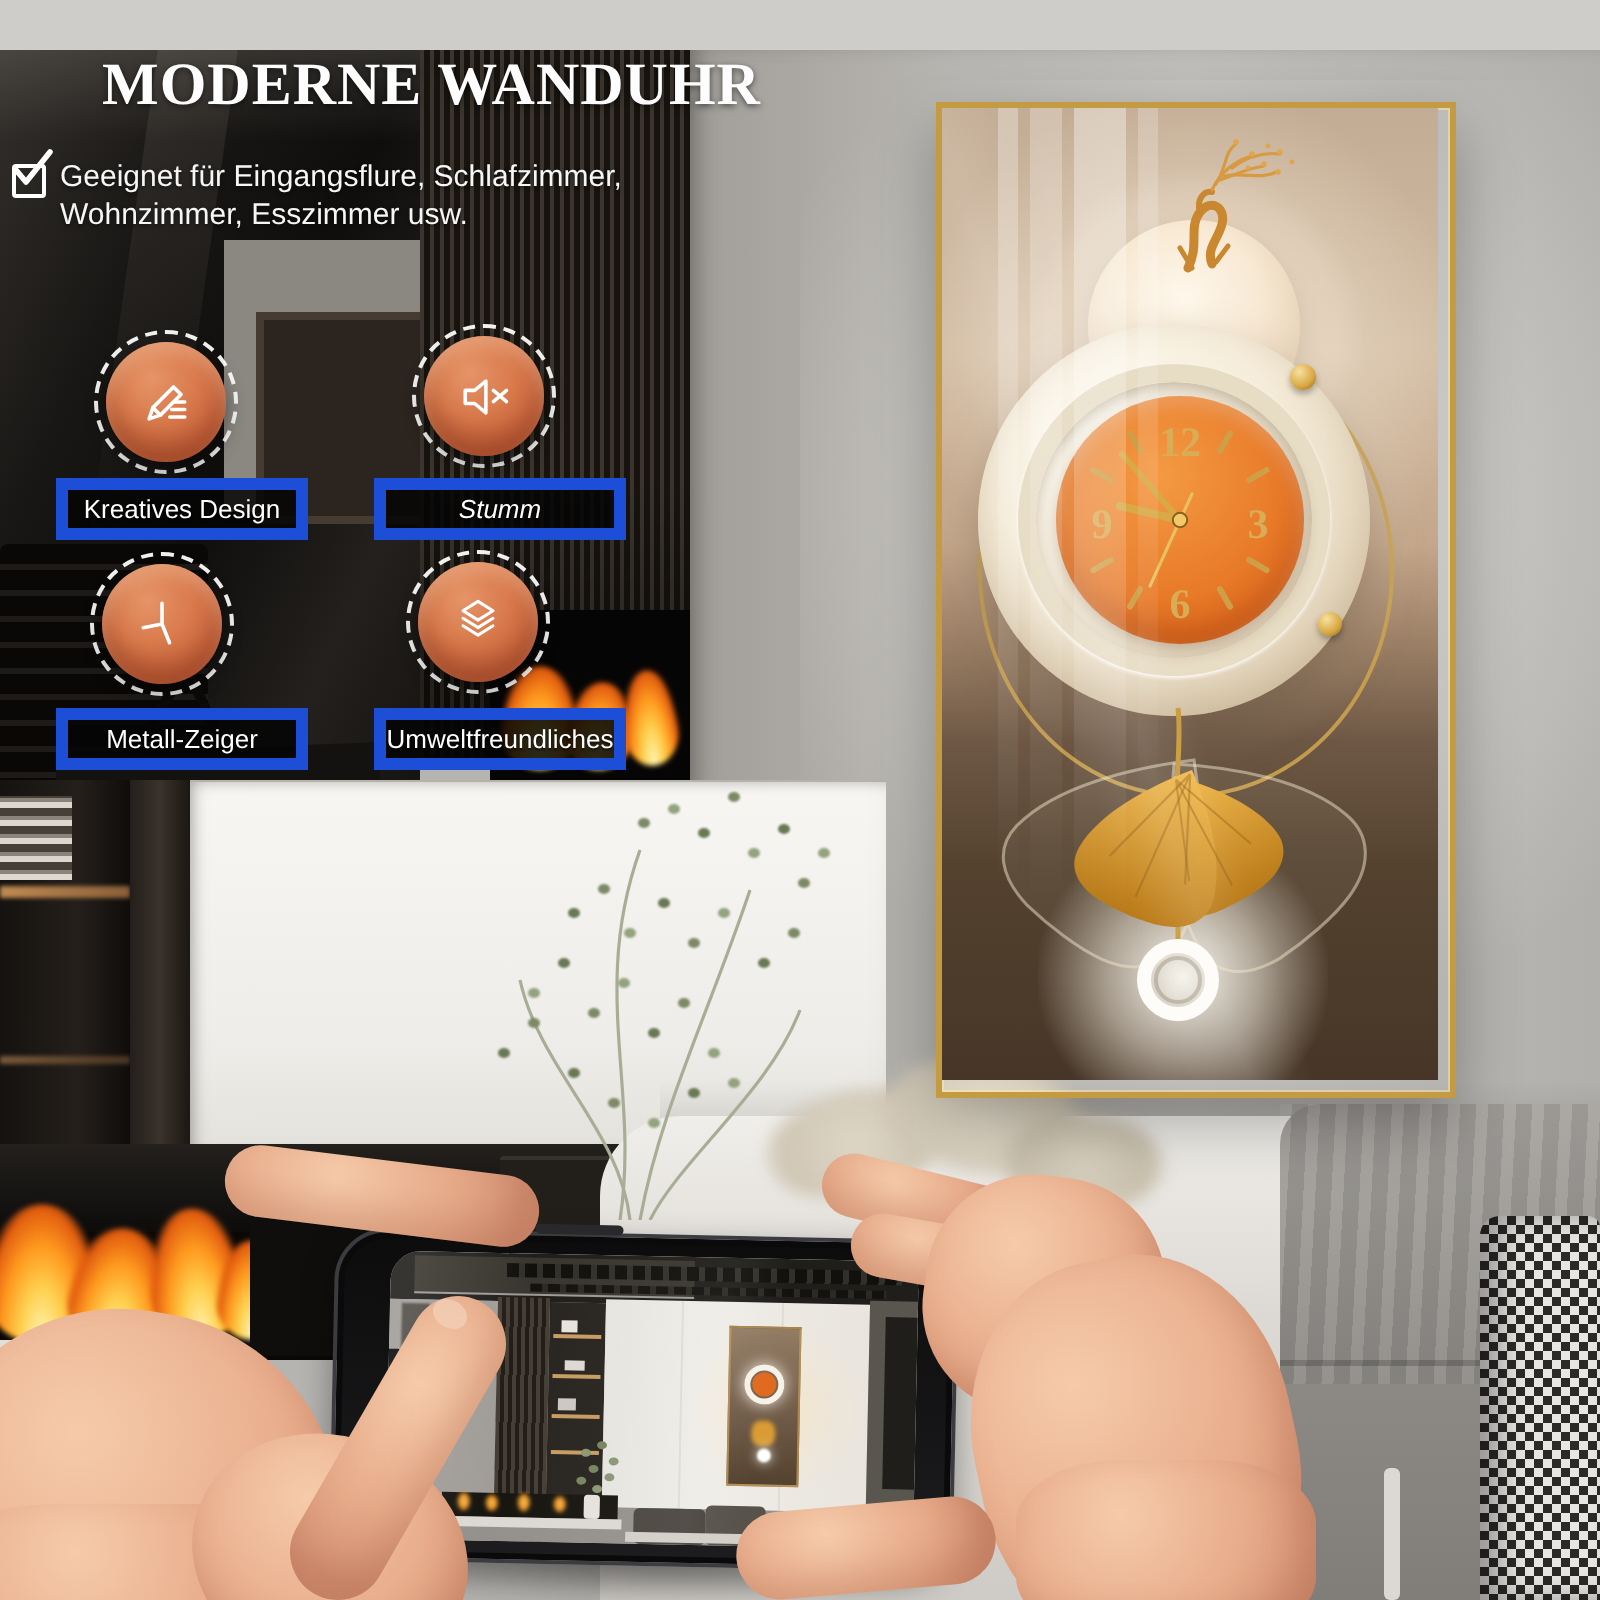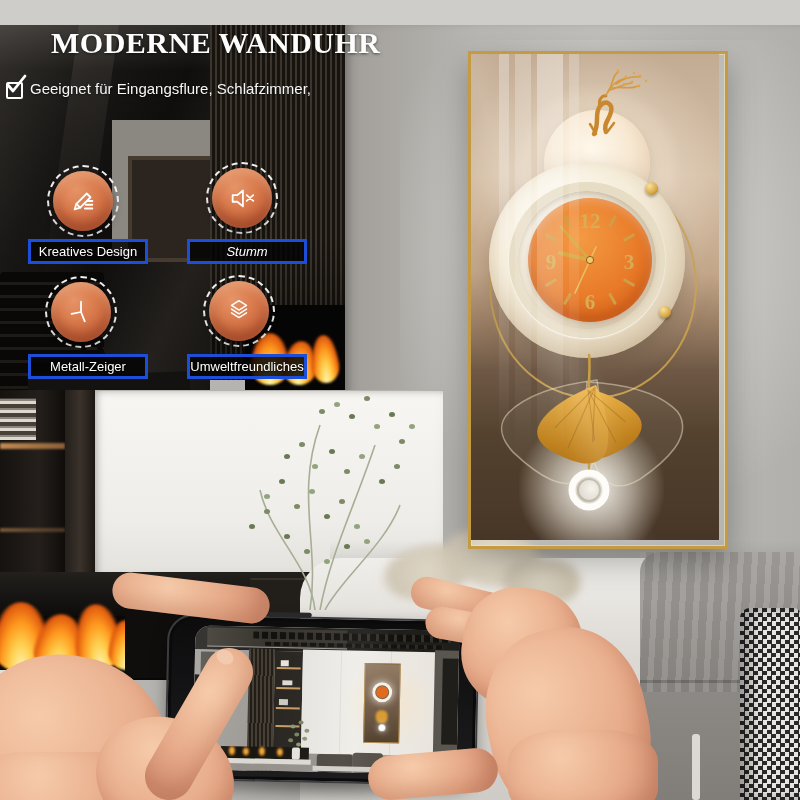--- a/index.html
+++ b/index.html
@@ -13,21 +13,21 @@
   .bullet-text{font-size:15px;line-height:19px;color:#f6f6f6;text-shadow:0 1px 2px rgba(0,0,0,.5);}
   .checkbox{width:13px;height:13px;border:2px solid #fff;border-radius:2px;}
   
   .badge-ring{width:60px;height:60px;padding:4px;border:2px dashed rgba(255,255,255,.95);
               border-radius:50%;}
   .badge-circle{width:60px;height:60px;border-radius:50%;
       background:radial-gradient(circle at 38% 30%,#e59468 0%,#d97a4c 40%,#c4603a 78%,#a94e2e 100%);
       box-shadow:inset 0 5px 8px rgba(255,220,190,.35),inset 0 -9px 12px rgba(120,45,20,.45),0 4px 10px rgba(0,0,0,.45);
       display:flex;align-items:center;justify-content:center;}
   .badge-label{width:114px;padding:2px 0;text-align:center;font-size:13px;color:#fff;
-      background:rgba(5,5,5,.85);border:3px solid #1d4ed8;white-space:nowrap;
+      background:rgba(5,5,5,.85);border:6px solid #1d4ed8;white-space:nowrap;
       text-shadow:0 1px 1px rgba(0,0,0,.6);}
   .badge-icon{stroke:#fff;fill:none;stroke-width:1.9;stroke-linecap:round;stroke-linejoin:round;}
   
   .slats{background:repeating-linear-gradient(90deg,#3b352e 0 2px,#17140f 2px 5px);}
   .flame{border-radius:50% 50% 50% 50%/62% 62% 38% 38%;filter:blur(1.2px);
       background:radial-gradient(ellipse at 50% 95%,#fff3b0 0%,#ffd04f 26%,#ff9a1f 48%,#e25d0f 68%,rgba(120,30,5,0) 78%);}
   .skin{background:radial-gradient(circle at 35% 30%,#f6cbaa 0%,#e7ab8a 55%,#d28f72 88%);
         box-shadow:inset -8px -10px 18px rgba(160,90,60,.28);}
   .clock-num{font-family:"Liberation Serif","DejaVu Serif",serif;font-weight:bold;}
 </style>
@@ -265,20 +265,21 @@
     </div>
   </div>
 
   <div class="abs title" style="left:5px;top:26px;margin-left:46px;">MODERNE WANDUHR</div>
   <div class="abs checkbox" style="left:6px;top:82px;"></div>
   <svg class="abs" width="22" height="20" viewBox="0 0 22 20" style="left:5px;top:74px;">
     <polyline points="3,11 8,17 20,2" fill="none" stroke="#fff" stroke-width="2.8" stroke-linecap="round" stroke-linejoin="round"></polyline>
   </svg>
   <div class="abs bullet-text" style="left:30px;top:79px;width:320px;">
     <div>Geeignet für Eingangsflure, Schlafzimmer,</div>
+    <div>Wohnzimmer, Esszimmer usw.</div>
   </div>
 
   <div class="abs badge-ring" style="left:47px;top:165px;">
     <div class="badge-circle">
       <svg class="badge-icon" width="30" height="30" viewBox="0 0 32 32">
         <path d="M7 25 L9 19 L20 8 L24 12 L13 23 Z"></path>
           <path d="M9 19 L13 23"></path>
         <path d="M20 16 h6 M19 20 h7 M18 24 h8"></path>
       </svg>
     </div>

